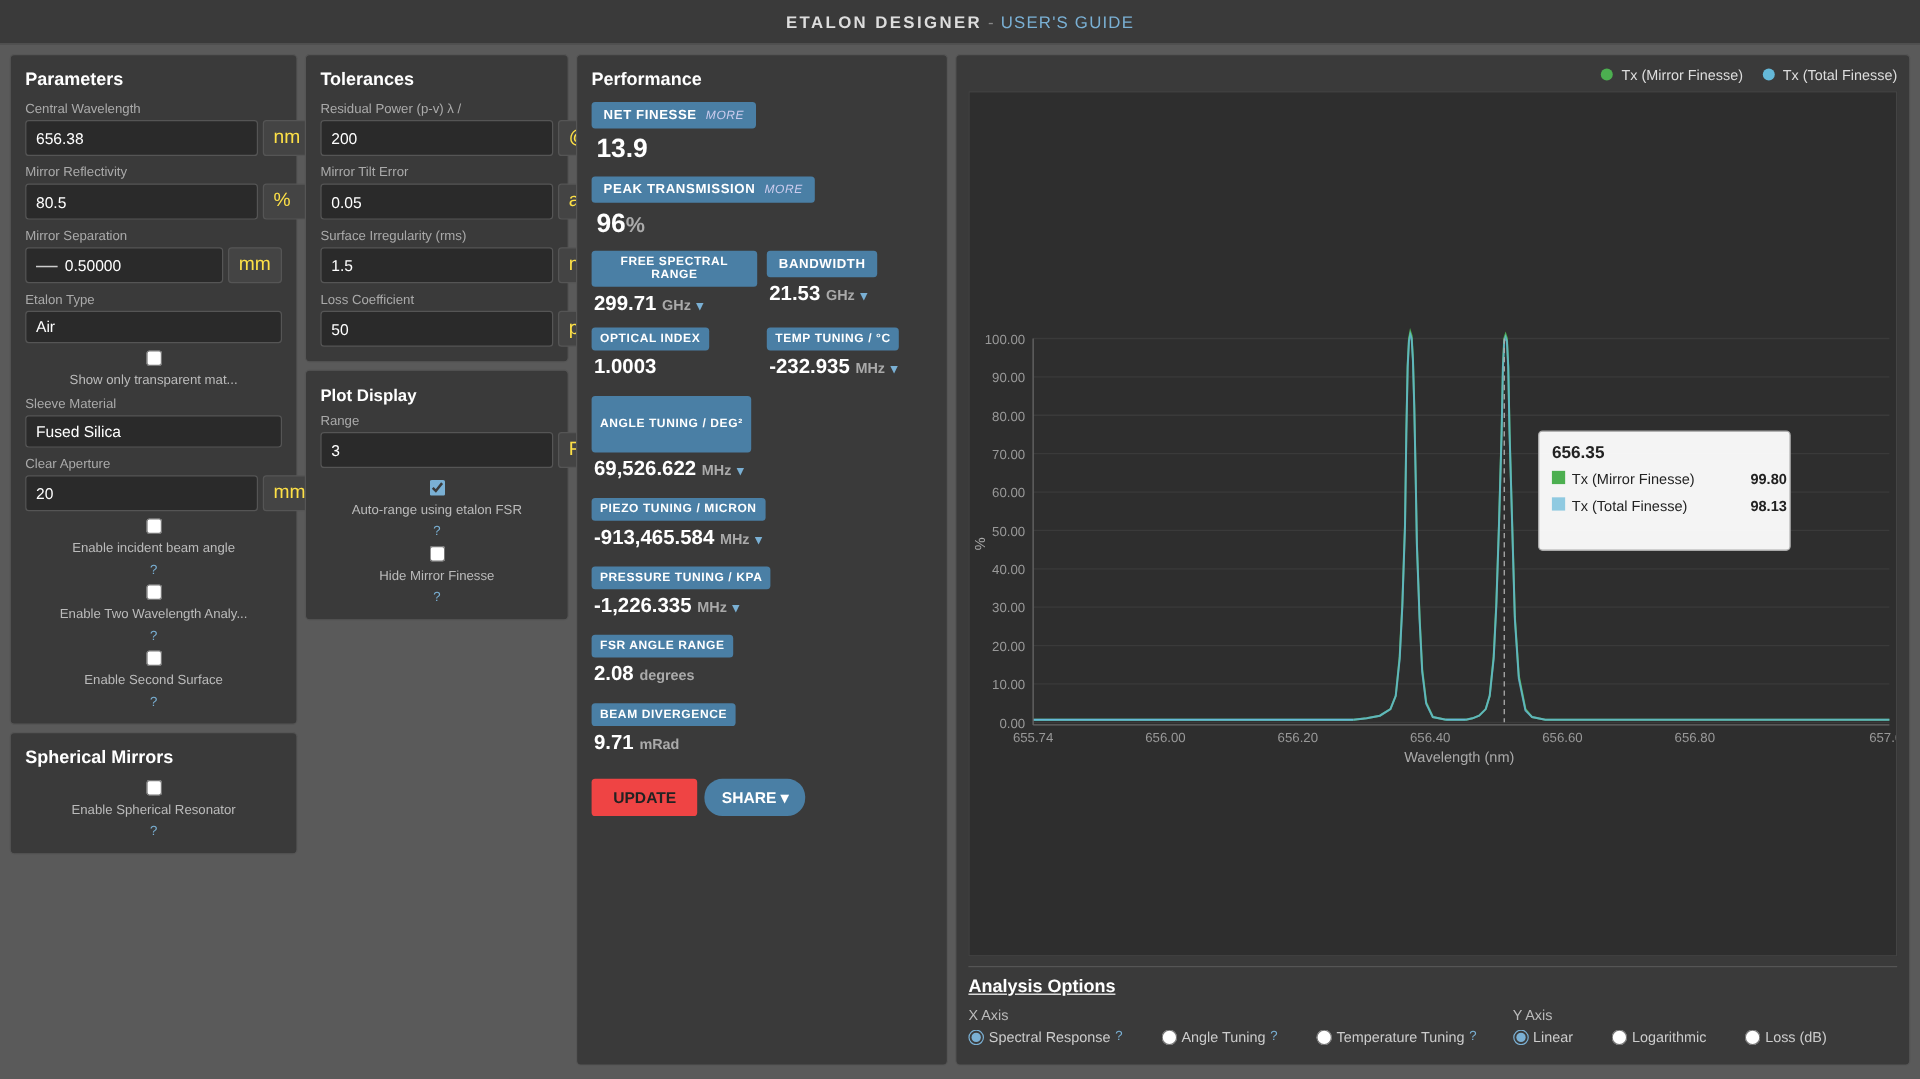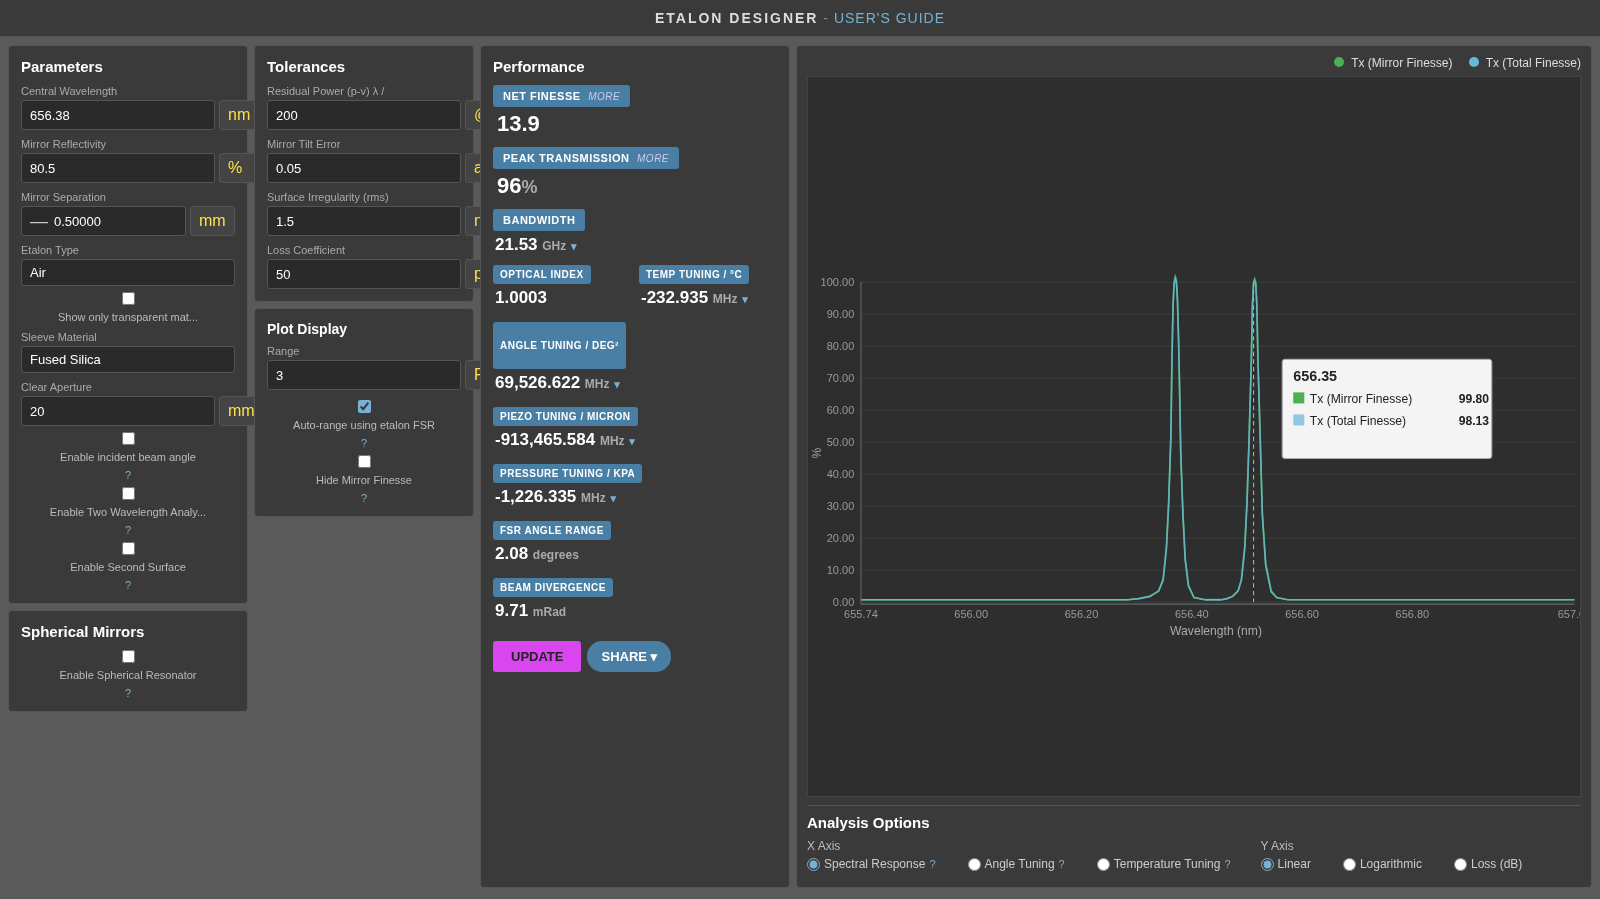--- a/index.html
+++ b/index.html
@@ -180,21 +180,21 @@
     }
     .perf-val-sm .unit {
       font-size: 12px;
       color: #aaa;
     }
     .dropdown-arrow {
       color: #7ab0d4;
       font-size: 11px;
     }
     .update-btn {
-      background: #d946ef;
+      background: #ef4444;
       color: #222;
       border: none;
       padding: 8px 18px;
       border-radius: 3px;
       font-size: 13px;
       font-weight: bold;
       cursor: pointer;
       margin-top: 10px;
     }
     .share-btn {
@@ -245,20 +245,21 @@
     .analysis-section {
       margin-top: 8px;
       padding-top: 8px;
       border-top: 1px solid #555;
     }
     .analysis-title {
       font-size: 15px;
       font-weight: bold;
       color: #fff;
       margin-bottom: 8px;
+      text-decoration: underline;
     }
     .axis-label {
       font-size: 12px;
       color: #bbb;
       margin-bottom: 4px;
       font-weight: normal;
     }
     .radio-row {
       display: flex;
       gap: 32px;
@@ -463,20 +464,28 @@
 
     <button class="perf-btn">
       <span>PEAK TRANSMISSION</span>
       <span class="more">More</span>
     </button>
     <div class="perf-value">
       <span>96</span><span class="pct">%</span>
     </div>
 
     <div class="perf-row-2">
+      <div class="perf-col">
+        <button class="perf-btn" style="font-size:10px;padding:4px 7px;">
+          <span>FREE SPECTRAL RANGE</span>
+        </button>
+        <div class="perf-val-sm">
+          <span>299.71</span> <span class="unit">GHz</span> <span class="dropdown-arrow">▾</span>
+        </div>
+      </div>
       <div class="perf-col">
         <button class="perf-btn">
           <span>BANDWIDTH</span>
         </button>
         <div class="perf-val-sm">
           <span>21.53</span> <span class="unit">GHz</span> <span class="dropdown-arrow">▾</span>
         </div>
       </div>
     </div>
 

